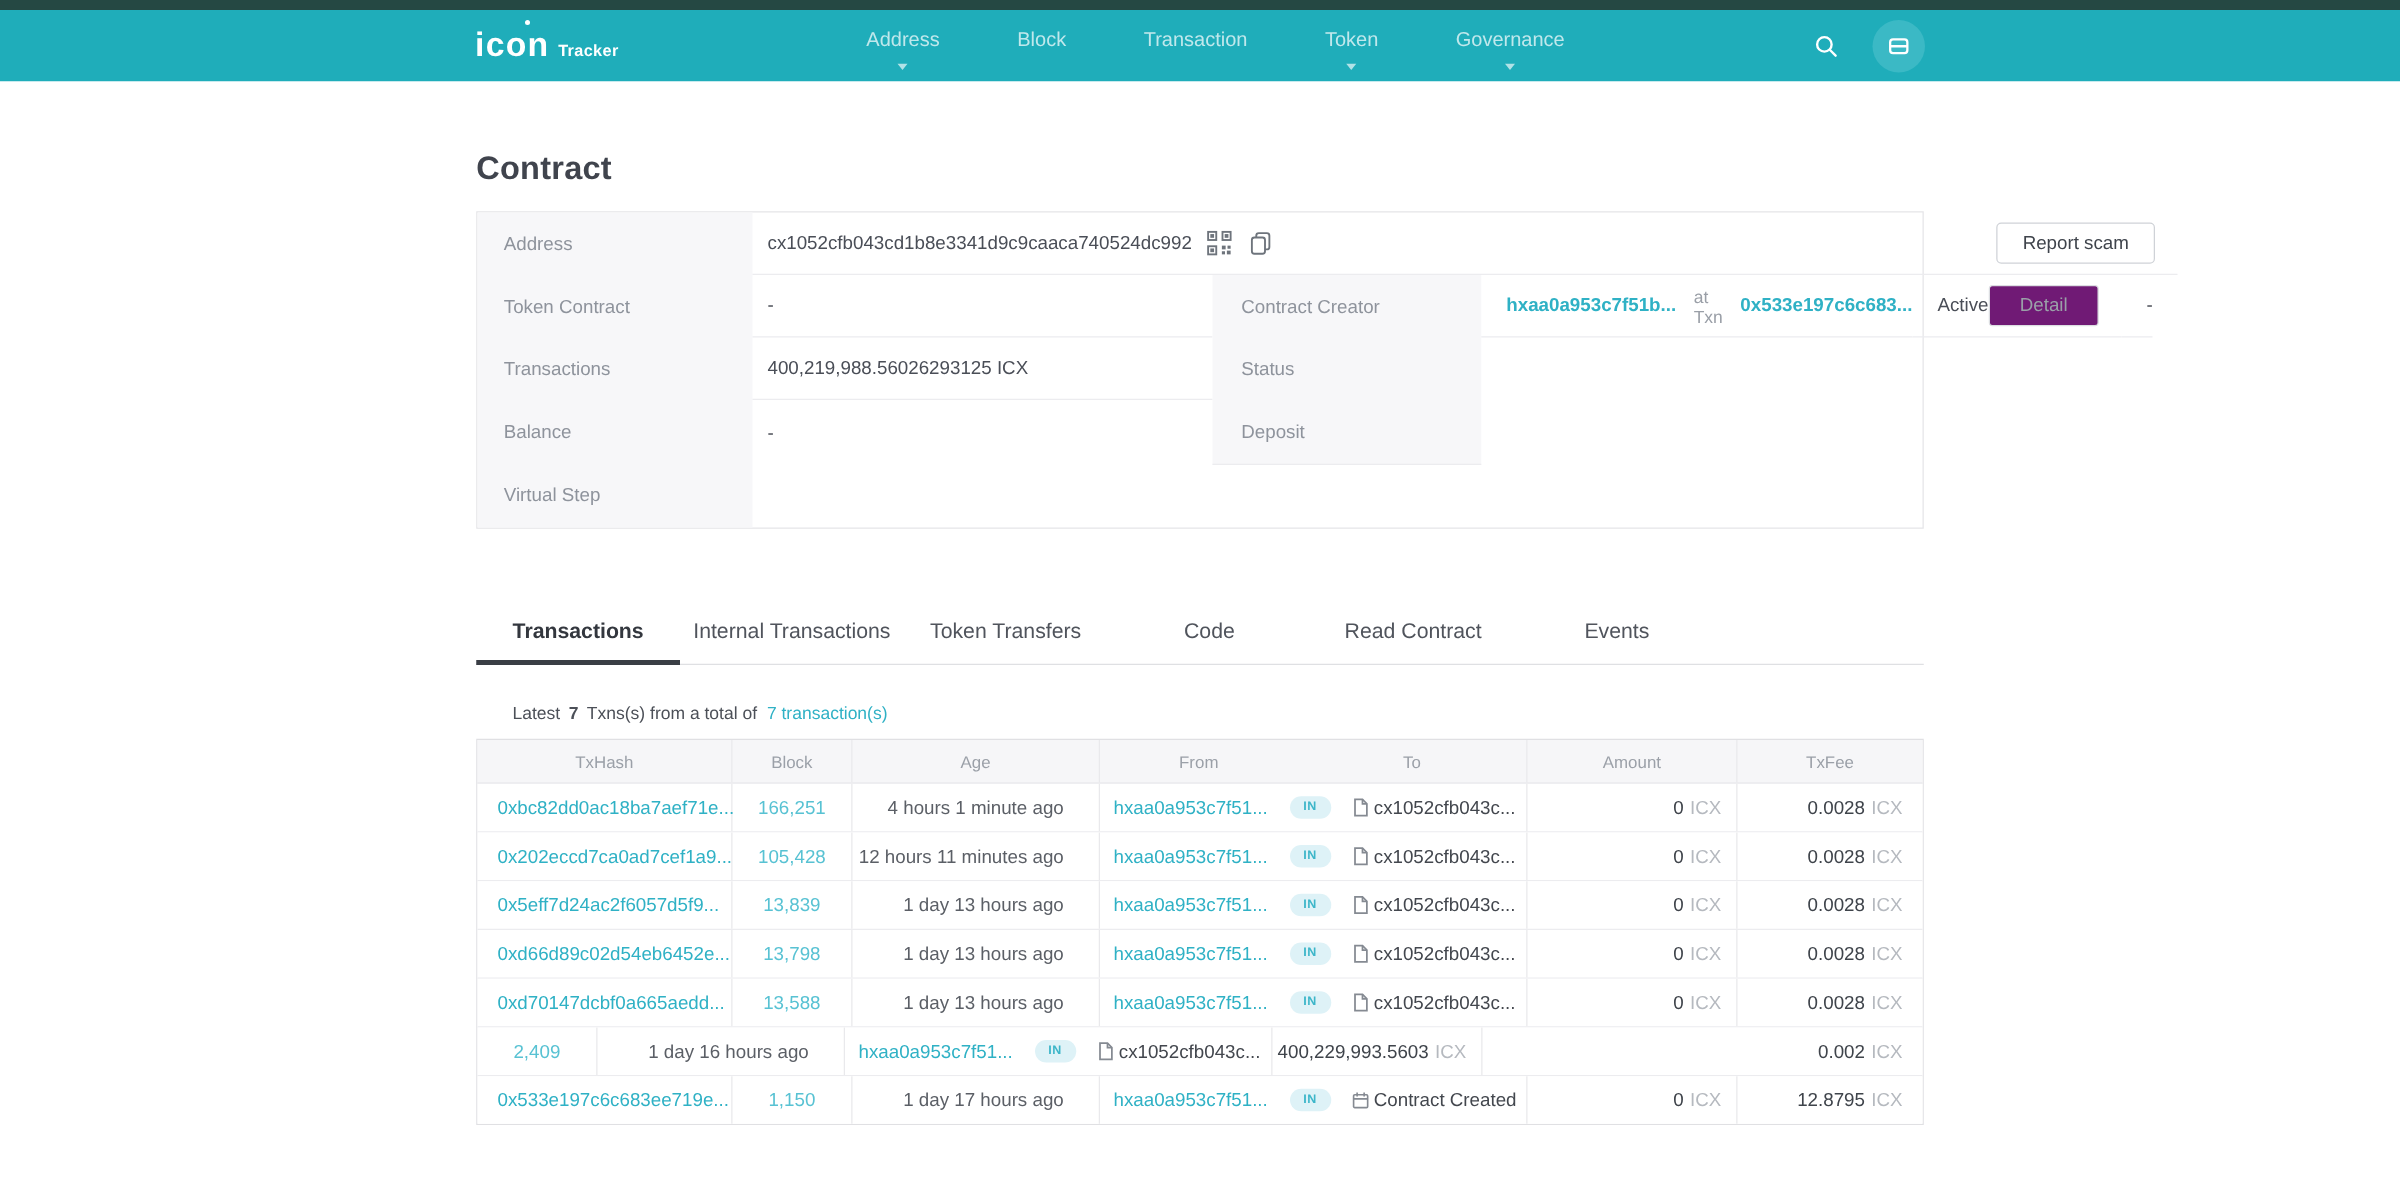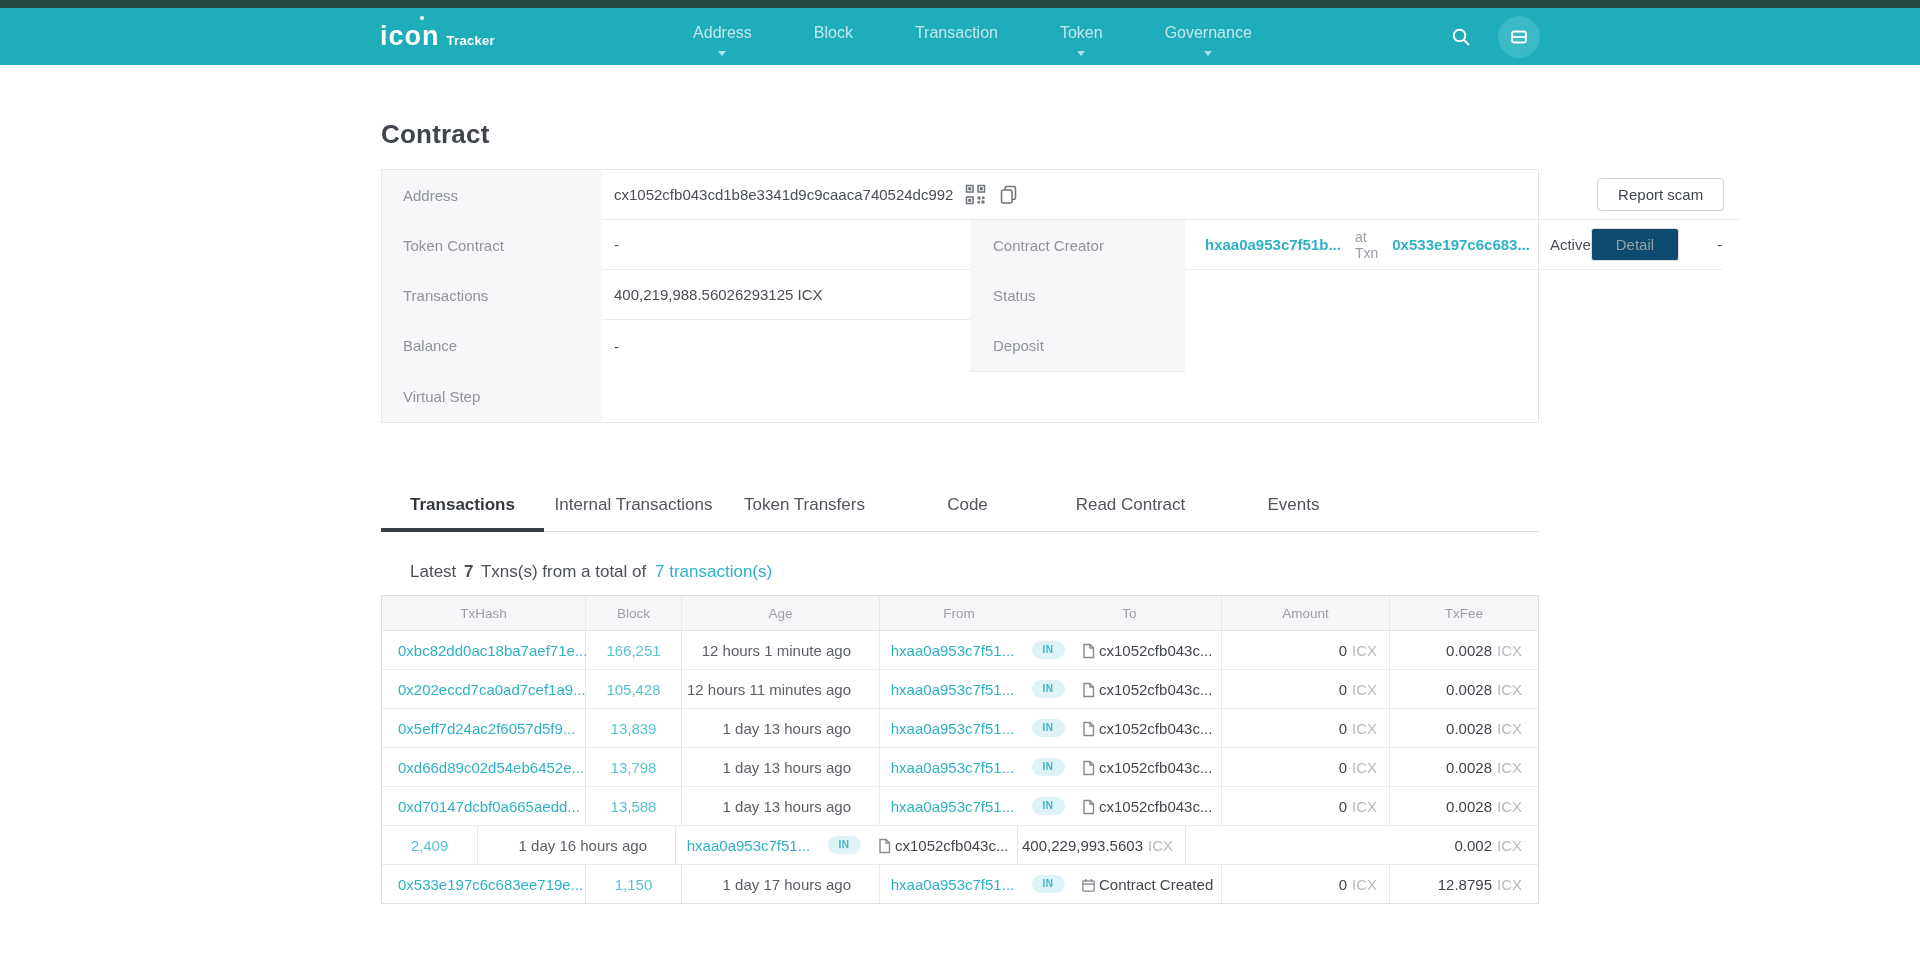--- a/index.html
+++ b/index.html
@@ -48,53 +48,53 @@
   .right-half { flex:1; display:flex; }
   .rlabel-col { width:215px; flex:none; background:#f7f7f9; height:152px; border-bottom:1px solid #ececef; }
   .rlabel-col .label-cell { padding-left:23px; }
   .rvals { flex:1; display:flex; flex-direction:row; }
   .rval-cell { height:50px; display:flex; align-items:center; padding-left:20px; font-size:15px; color:#4a4e57; border-bottom:1px solid #ececef; }
   .rvals .filler { flex:1; border-bottom:none; }
   .link { color:#2fb1c5; text-decoration:none; cursor:pointer; }
   .creator-cell { gap:10px; }
   .at-txn { color:#9a9fa7; font-size:14px; margin:0 4px; }
   .creator-cell .link { font-weight:bold; }
-  .detail-btn { margin-left:auto; margin-right:18px; background:#0c4a6e; border:1px solid #dcdee2; border-radius:3px;
+  .detail-btn { margin-left:auto; margin-right:18px; background:#701a75; border:1px solid #dcdee2; border-radius:3px;
                 padding:7px 24px; font-size:15px; color:#9aa0a8; cursor:pointer; font-family:inherit; }
 
   
   .tabs { margin-top:59px; display:flex; border-bottom:1px solid #dfe0e3; }
   .tab { min-width:163px; text-align:center; padding:13px 6px 16px 6px; font-size:17px; color:#50545c; cursor:pointer; position:relative; }
   .tab.wide { min-width:179px; }
   .tab.active { font-weight:bold; color:#33373e; }
   .tab.active::after { content:""; position:absolute; left:0; right:0; bottom:-1px; height:4px; background:#3a3e45; }
 
   
-  .summary { margin-top:30px; margin-left:29px; font-size:17px; color:#4c5058; margin-bottom:13px; }
+  .summary { margin-top:30px; margin-left:29px; font-size:14px; color:#4c5058; margin-bottom:13px; }
   .summary b { margin:0 3px; }
   .summary .link { margin-left:4px; }
 
   
   .tx-table { border:1px solid #e0e0e3; }
   .trow { display:flex; align-items:stretch; border-bottom:1px solid #ececef; background:#fff; }
   .trow:last-child { border-bottom:none; }
   .trow.head { background:#f6f6f8; border-bottom:1px solid #e4e4e7; }
   .tcell { display:flex; align-items:center; min-height:38px; font-size:15px; }
   .head .tcell { min-height:34px; font-size:13.5px; color:#9ba0a8; justify-content:center; }
   .c-hash { width:204px; flex:none; border-right:1px solid #e9e9ec; padding-left:16px; }
   .c-block { width:96px; flex:none; border-right:1px solid #e9e9ec; justify-content:center; }
   .c-age { width:198px; flex:none; border-right:1px solid #e9e9ec; justify-content:flex-end; padding-right:28px; color:#5b5f66; }
   .c-fromto { width:342px; flex:none; border-right:1px solid #e9e9ec; }
   .h-from { width:158px; display:flex; justify-content:center; }
   .h-to { flex:1; display:flex; justify-content:center; }
   .cell-from { width:145px; display:flex; justify-content:center; }
   .badge-wrap { width:46px; display:flex; justify-content:center; }
   .badge { background:#def2f7; color:#3db6c9; font-size:10px; font-weight:bold; letter-spacing:.5px;
            border-radius:11px; padding:4px 11px; line-height:1; }
-  .cell-to { flex:1; display:flex; align-items:flex-end; gap:3px; padding-left:10px; }
+  .cell-to { flex:1; display:flex; align-items:flex-start; gap:3px; padding-left:10px; }
   .to-text { color:#43474e; }
   .c-amount { width:168px; flex:none; border-right:1px solid #e9e9ec; justify-content:flex-end; padding:5px 12px 5px 28px; text-align:right; }
   .c-fee { flex:1; justify-content:flex-end; padding-right:16px; text-align:right; }
   .num { color:#3f444b; }
   .unit { color:#b5b9bf; margin-left:5px; }
   .c-block .link { color:#58c2d3; }
 </style>
 </head>
 <body>
 
@@ -238,21 +238,21 @@
       <div class="tcell c-fee" style="justify-content:center; padding-right:0;">TxFee</div>
     </div>
 
     <div class="trow">
       <div class="tcell c-hash">
           <a class="link">0xbc82dd0ac18ba7aef71e...</a>
         </div>
       <div class="tcell c-block">
           <a class="link">166,251</a>
         </div>
-      <div class="tcell c-age">12 hours 1 minute ago</div>
+      <div class="tcell c-age">4 hours 1 minute ago</div>
       <div class="tcell c-fromto">
         <span class="cell-from">
             <a class="link">hxaa0a953c7f51...</a>
           </span>
         <span class="badge-wrap">
             <span class="badge">IN</span>
           </span>
         <span class="cell-to">
           <svg width="15" height="16" viewBox="0 0 14 16">
               <path d="M2.5 1.5 h6 l3.5 3.5 v9.5 h-9.5 z" fill="none" stroke="#858a92" stroke-width="1.4"></path>

